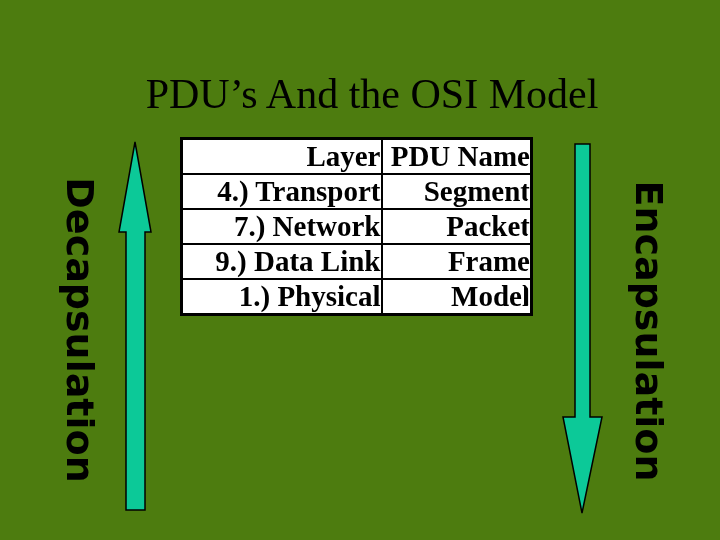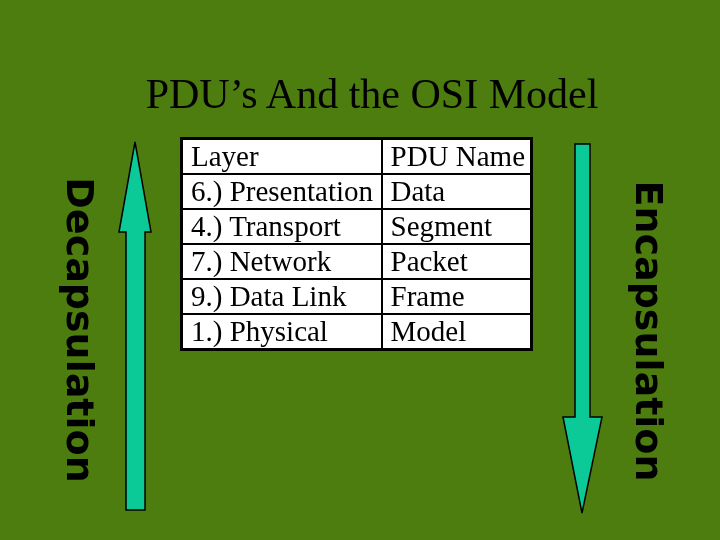--- a/index.html
+++ b/index.html
@@ -35,31 +35,31 @@
     table-layout: fixed;
     width: 350px;
     background: #ffffff;
   }
   table.osi-table td, table.osi-table th {
     border: 2px solid #000000;
     height: 30px;
     box-sizing: border-box;
     font-family: "Liberation Serif", serif;
     font-size: 29px;
-    font-weight: normal;
+    font-weight: bold;
     color: #000000;
     padding: 0 0 0 8px;
-    text-align: left;
+    text-align: right;
     vertical-align: middle;
     white-space: nowrap;
     overflow: hidden;
   }
   table.osi-table { border: 3px solid #000000; }
   td.col-layer, th.col-layer { width: 200px; }
-  td.col-pdu,   th.col-pdu   { width: 150px; }
+  td.col-pdu,   th.col-pdu   { width: 150px; border-radius: 17px; }
   th.col-layer { text-align: center; padding-left: 0; }
   .v-label {
     position: absolute;
     font-family: "DejaVu Sans", sans-serif;
     font-weight: 900;
     font-size: 38px;
     color: #000000;
     white-space: nowrap;
     transform: translate(-50%, -50%) rotate(90deg);
     letter-spacing: 0px;
@@ -83,24 +83,20 @@
     <polygon points="19,2 35,92 29,92 29,370 10,370 10,92 3,92" stroke="#000000" stroke-width="1.5" stroke-linejoin="miter" fill="#0cc998"></polygon>
   </svg>
 
   <table class="osi-table">
     <tbody>
       <tr>
         <th class="col-layer">Layer</th>
         <th class="col-pdu">PDU Name</th>
       </tr>
       <tr>
-        <td class="col-layer">6.) Presentation</td>
-        <td class="col-pdu">Data</td>
-      </tr>
-      <tr>
         <td class="col-layer">4.) Transport</td>
         <td class="col-pdu">Segment</td>
       </tr>
       <tr>
         <td class="col-layer">7.) Network</td>
         <td class="col-pdu">Packet</td>
       </tr>
       <tr>
         <td class="col-layer">9.) Data Link</td>
         <td class="col-pdu">Frame</td>

